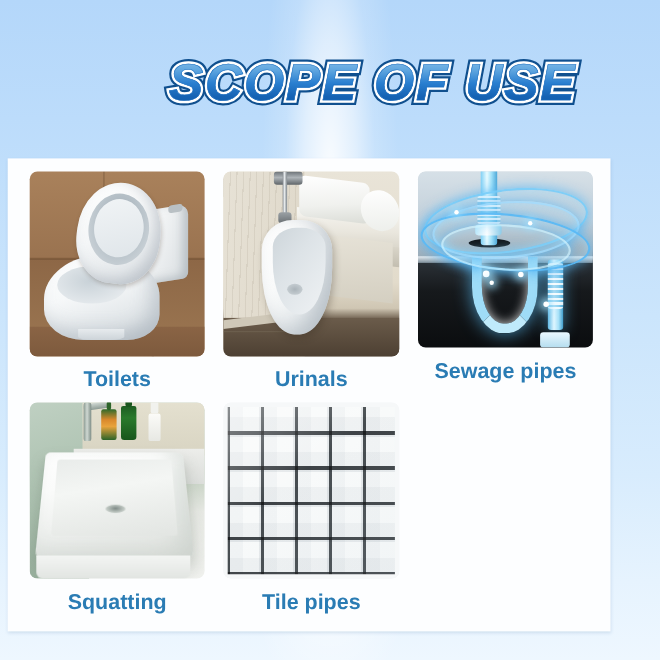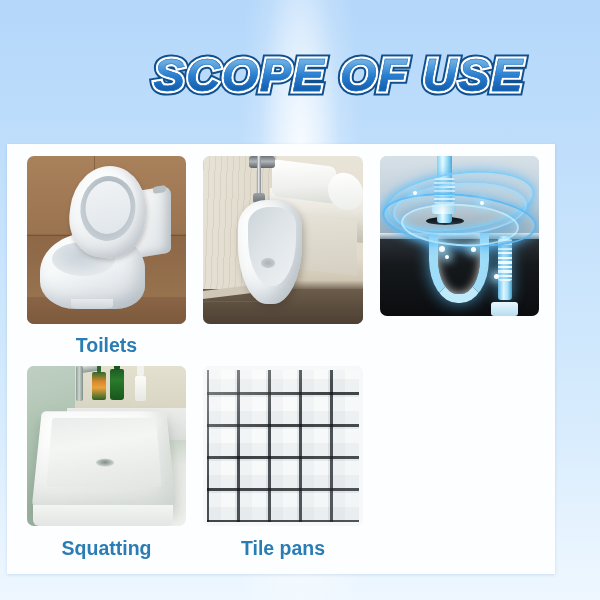--- a/index.html
+++ b/index.html
@@ -648,20 +648,21 @@
           <div class="floor-edge"></div>
           <div class="wall-seam"></div>
           <div class="flushvalve"></div>
           <div class="flushpipe"></div>
           <div class="flushjoint"></div>
           <div class="bowl">
               <div class="bowl-in"></div>
               <div class="bowl-drain"></div>
             </div>
         </div>
+        <div class="caption">Urinals</div>
       </div>
 
       <div class="cell r2">
         <div class="photo ph-pipes">
           <div class="tabletop"></div>
           <div class="tablelip"></div>
           <div class="hole"></div>
           <div class="inlet"></div>
           <div class="inlet-rib"></div>
           <div class="collar"></div>
@@ -673,20 +674,21 @@
           <div class="ring b"></div>
           <div class="ring c"></div>
           <div class="ring d"></div>
           <div class="glowdot g1"></div>
           <div class="glowdot g2"></div>
           <div class="glowdot g3"></div>
           <div class="glowdot g4"></div>
           <div class="glowdot g5"></div>
           <div class="glowdot g6"></div>
         </div>
+        <div class="caption">Sewage pipes</div>
       </div>
 
       <div class="cell r2">
         <div class="photo ph-basin">
           <div class="wall"></div>
           <div class="backwall"></div>
           <div class="counter"></div>
           <div class="faucet-arm"></div>
           <div class="faucet"></div>
           <div class="btl-orange"></div>
@@ -700,18 +702,18 @@
         </div>
         <div class="caption">Squatting</div>
       </div>
 
       <div class="cell r2">
         <div class="photo ph-tile">
           <div class="tiles"></div>
           <div class="sheen"></div>
           <div class="edge"></div>
         </div>
-        <div class="caption">Tile pans</div>
+        <div class="caption">Tile pipes</div>
       </div>
 
     </div>
   </div>
 </div>
 
 </body></html>

